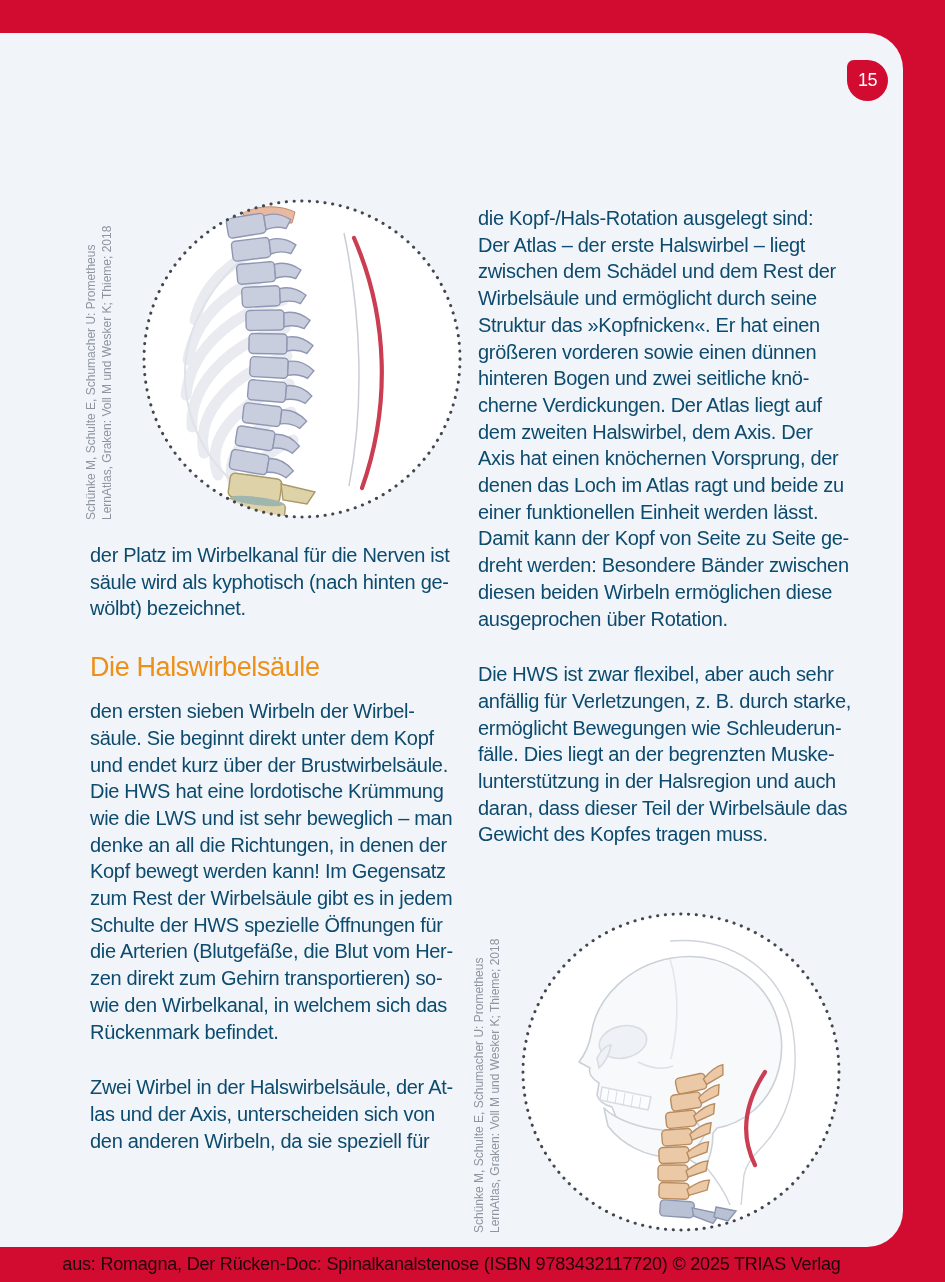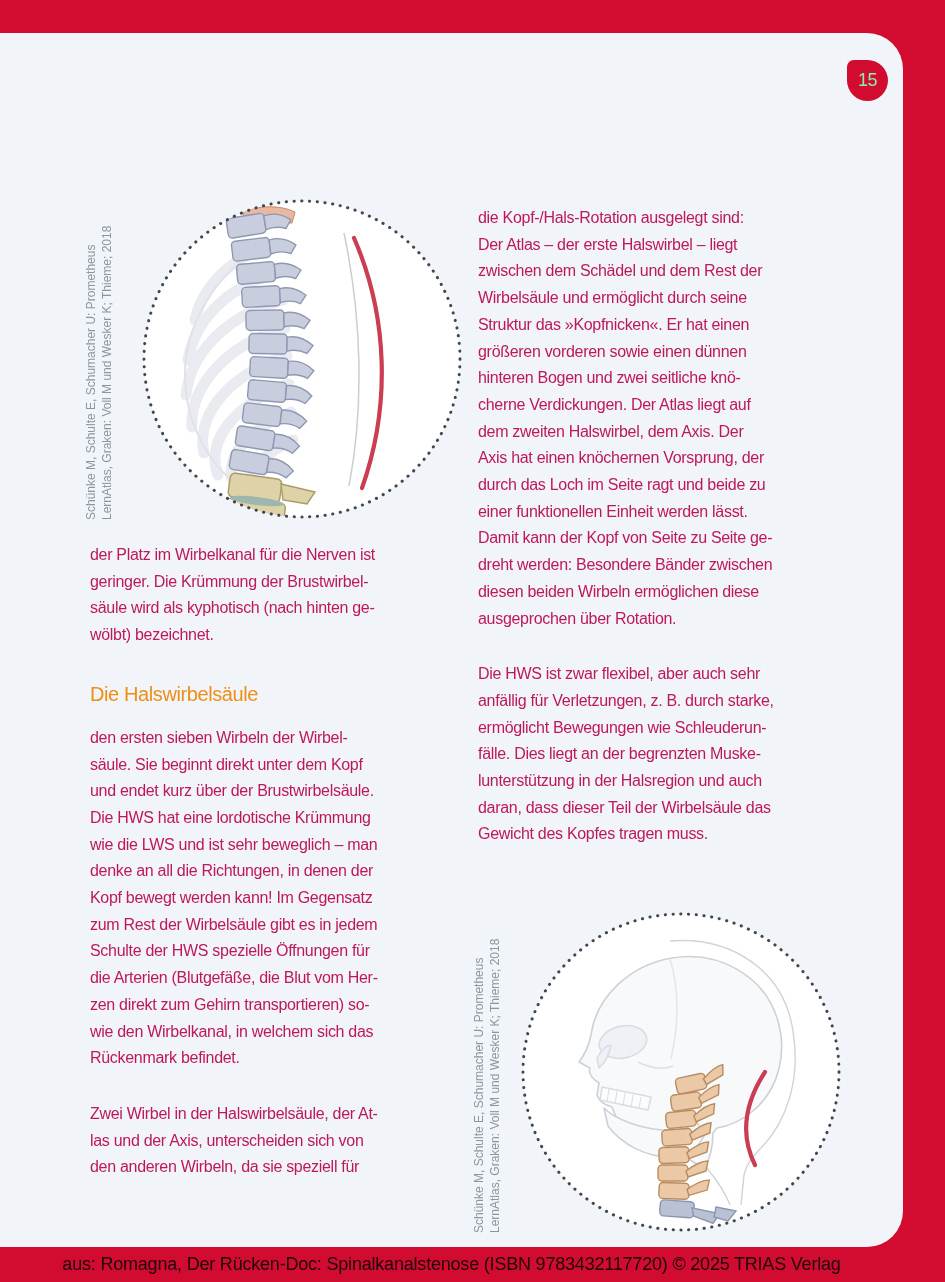--- a/index.html
+++ b/index.html
@@ -17,42 +17,42 @@
     background:#f1f4f8;
     border-radius:0 36px 36px 0;
   }
 
   
   .page-badge{
     position:absolute;left:847px;top:60px;width:41px;height:41px;
     background:#d20c31;border-radius:7px 21px 21px 21px;
     display:flex;align-items:center;justify-content:center;
   }
-  .page-badge span{color:#86efac;font-size:18px;letter-spacing:-0.5px;}
+  .page-badge span{color:#ffffff;font-size:18px;letter-spacing:-0.5px;}
 
   
   .footer-bar{
     position:absolute;left:0;top:1247px;width:903px;height:35px;
     line-height:34px;text-align:center;
     color:#1e060b;font-size:18px;letter-spacing:-0.2px;
     white-space:nowrap;
   }
 
   
   .col{position:absolute;width:385px;}
   .col-left{left:90px;top:509px;}
   .col-right{left:478px;top:172px;}
   .para{margin:0 0 29px 0;}
   .para div{
-    font-size:16px;line-height:26.7px;letter-spacing:-0.3px;
-    color:#be185d;white-space:nowrap;
+    font-size:20px;line-height:26.7px;letter-spacing:-0.3px;
+    color:#0c4a6e;white-space:nowrap;
   }
   h2.section-heading{
     margin:4px 0 15px 0;
-    font-size:20px;line-height:32px;font-weight:normal;
+    font-size:27px;line-height:32px;font-weight:normal;
     color:#ee8f16;letter-spacing:-0.4px;white-space:nowrap;
   }
 
   
   .figure-circle{position:absolute;width:322px;height:322px;}
   .fig-thoracic{left:141px;top:165px;}
   .fig-cervical{left:520px;top:878px;}
   .figure-circle svg{display:block;width:322px;height:322px;}
 
   
@@ -158,21 +158,20 @@
           </g>
           <ellipse cx="116" cy="303" rx="27" ry="4" fill="#9fb6ae" transform="rotate(7 116 303)"></ellipse>
         </g>
         <circle cx="161" cy="161" r="158" fill="none" stroke="#42464d" stroke-width="3" stroke-dasharray="0.2 7.55" stroke-linecap="round"></circle>
       </svg>
     </div>
 
     <div class="col col-left">
       <div class="para">
           <div>der Platz im Wirbelkanal für die Nerven ist</div>
-          <div>geringer. Die Krümmung der Brustwirbel-</div>
           <div>säule wird als kyphotisch (nach hinten ge-</div>
           <div>wölbt) bezeichnet.</div>
         </div>
       <h2 class="section-heading">Die Halswirbelsäule</h2>
       <div class="para">
           <div>den ersten sieben Wirbeln der Wirbel-</div>
           <div>säule. Sie beginnt direkt unter dem Kopf</div>
           <div>und endet kurz über der Brustwirbelsäule.</div>
           <div>Die HWS hat eine lordotische Krümmung</div>
           <div>wie die LWS und ist sehr beweglich – man</div>
@@ -197,21 +196,21 @@
           <div>die Kopf-/Hals-Rotation ausgelegt sind:</div>
           <div>Der Atlas – der erste Halswirbel – liegt</div>
           <div>zwischen dem Schädel und dem Rest der</div>
           <div>Wirbelsäule und ermöglicht durch seine</div>
           <div>Struktur das »Kopfnicken«. Er hat einen</div>
           <div>größeren vorderen sowie einen dünnen</div>
           <div>hinteren Bogen und zwei seitliche knö-</div>
           <div>cherne Verdickungen. Der Atlas liegt auf</div>
           <div>dem zweiten Halswirbel, dem Axis. Der</div>
           <div>Axis hat einen knöchernen Vorsprung, der</div>
-          <div>durch das Loch im Seite ragt und beide zu</div>
+          <div>denen das Loch im Atlas ragt und beide zu</div>
           <div>einer funktionellen Einheit werden lässt.</div>
           <div>Damit kann der Kopf von Seite zu Seite ge-</div>
           <div>dreht werden: Besondere Bänder zwischen</div>
           <div>diesen beiden Wirbeln ermöglichen diese</div>
           <div>ausgeprochen über Rotation.</div>
         </div>
       <div class="para">
           <div>Die HWS ist zwar flexibel, aber auch sehr</div>
           <div>anfällig für Verletzungen, z. B. durch starke,</div>
           <div>ermöglicht Bewegungen wie Schleuderun-</div>

